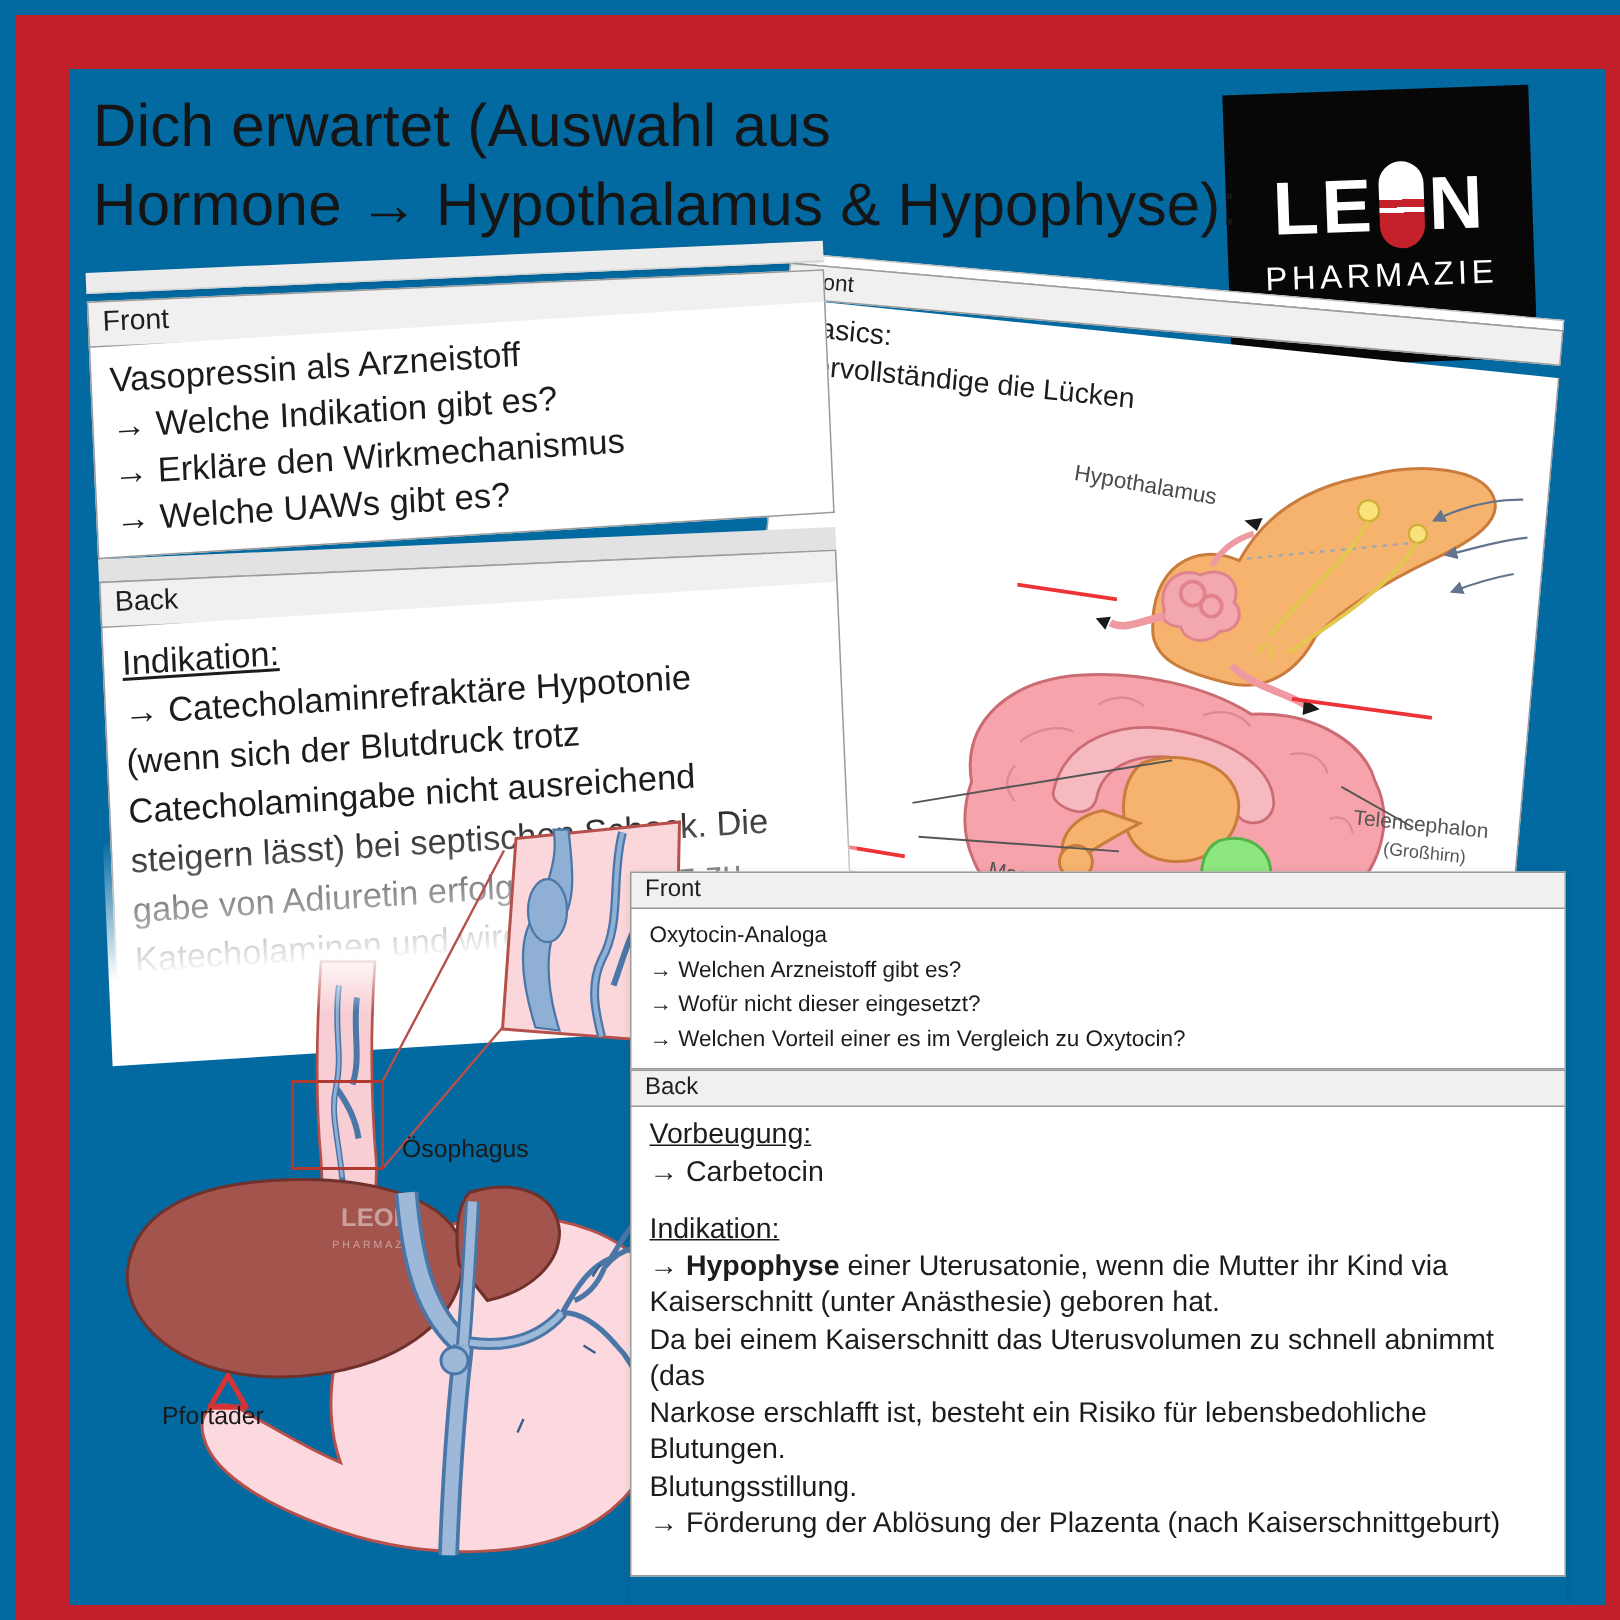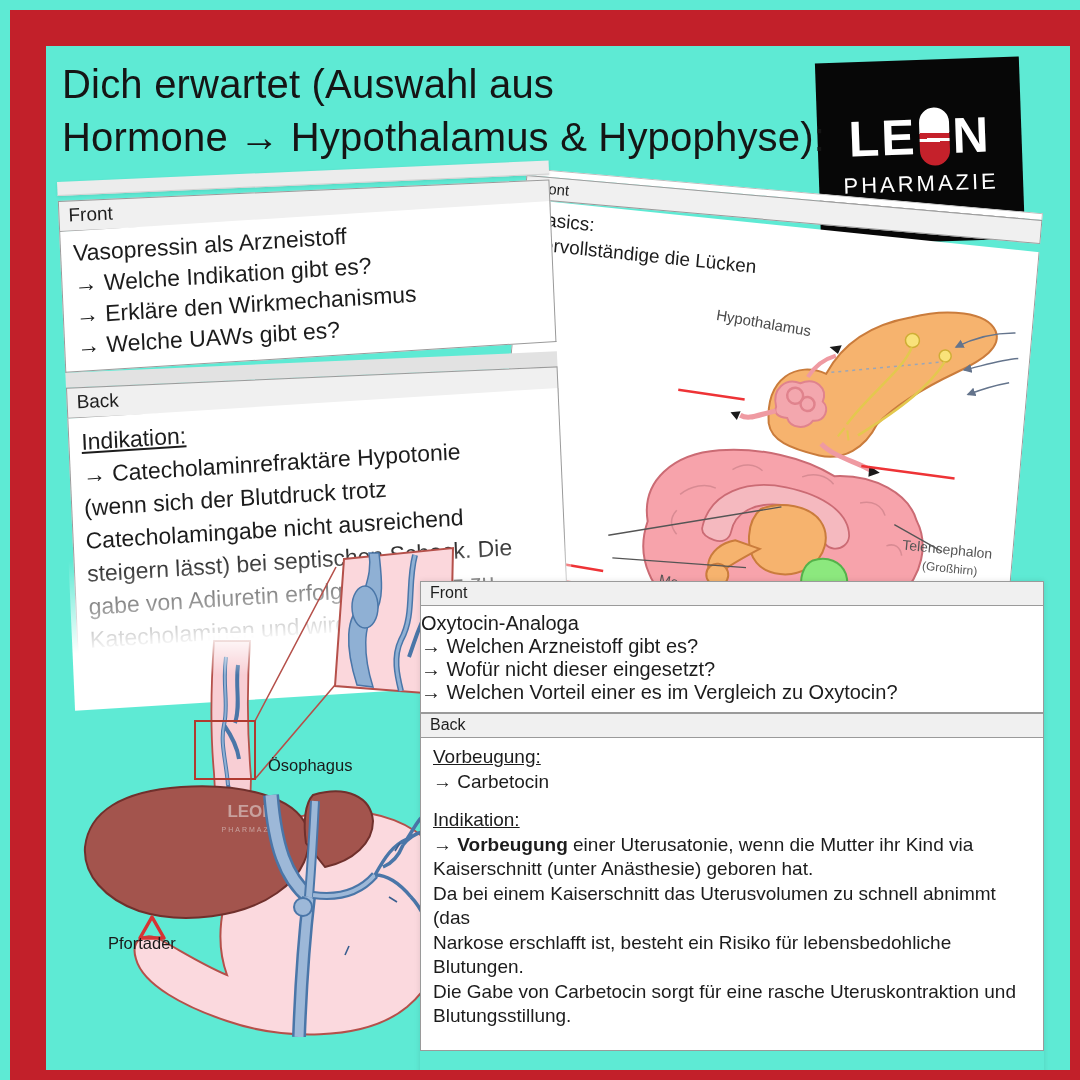--- a/index.html
+++ b/index.html
@@ -1,17 +1,17 @@
 <!DOCTYPE html>
 <html><head>
 <meta charset="utf-8">
 <style>
   html,body{margin:0;padding:0;}
   body{width:1080px;height:1080px;background:#fff;font-family:"Liberation Sans",sans-serif;}
-  .canvas{position:relative;width:1080px;height:1080px;background:#5eead4;overflow:hidden;}
+  .canvas{position:relative;width:1080px;height:1080px;background:#0369a1;overflow:hidden;}
   .frame{position:absolute;left:10px;top:10px;width:1024px;height:1024px;border:36px solid #c2202a;z-index:60;pointer-events:none;}
   .title{position:absolute;left:62px;top:58px;z-index:5;font-size:40px;line-height:53px;color:#151515;font-weight:500;letter-spacing:.2px;}
   
   .logo{position:absolute;left:818px;top:60px;width:204px;height:182px;background:#070707;transform:rotate(-2deg);transform-origin:50% 50%;z-index:1;display:flex;flex-direction:column;align-items:center;justify-content:center;gap:7px;}
   .logo-row{display:flex;align-items:center;color:#fff;font-size:50px;font-weight:600;letter-spacing:2px;line-height:1;}
   .capsule{width:30px;height:58px;border-radius:15px;margin:0 3px;background:linear-gradient(#fff 0 44%,#c5212b 44% 53%,#fff 53% 59%,#c5212b 59% 100%);}
   .logo-sub{color:#fff;font-size:22px;font-weight:500;letter-spacing:3px;line-height:1;}
   
   .bar{background:#f0f0f0;border:1px solid #9a9a9a;color:#1e1e1e;}
   .bodybox{background:#fff;border:1px solid #9a9a9a;border-top:none;color:#1c1c1c;}
@@ -27,21 +27,21 @@
   .card-vaso .bbody .fade{position:absolute;left:-6px;right:-6px;bottom:-10px;height:150px;background:linear-gradient(rgba(255,255,255,0) 0%,#fff 62%);pointer-events:none;}
   
   .card-basics{position:absolute;left:527px;top:168px;width:518px;height:478px;transform:rotate(5deg);transform-origin:0 0;z-index:2;overflow:hidden;}
   .card-basics .topstrip{height:6px;background:#fff;border:1px solid #bdbdbd;border-bottom:none;}
   .card-basics .bar{font-size:15px;padding:2px 8px 3px;}
   .card-basics .cbody{position:relative;height:446px;font-size:19px;line-height:25px;padding:6px 10px;transform:skewY(.9deg);transform-origin:0 0;}
   .card-basics svg{position:absolute;left:0;top:58px;}
   
   .card-oxy{position:absolute;left:420px;top:581px;width:624px;height:500px;z-index:5;box-shadow:0 0 6px rgba(0,0,0,.10);}
   .card-oxy .bar{font-size:16px;padding:2px 9px 3px;}
-  .card-oxy .fbody{font-size:20px;line-height:23px;padding:6px 0 8px;}
+  .card-oxy .fbody{font-size:15px;line-height:23px;padding:6px 12px 8px;}
   .card-oxy .bbody{font-size:19px;padding:7px 12px;}
   .card-oxy .bl{line-height:24.5px;}
   .card-oxy .blank{height:14px;}
   
   .fig-portal{position:absolute;left:63px;top:545px;width:392px;height:492px;z-index:4;}
   svg text{font-family:"Liberation Sans",sans-serif;}
 </style>
 </head>
 <body>
 
@@ -208,25 +208,25 @@
       <div>→ Welchen Vorteil einer es im Vergleich zu Oxytocin?</div>
     </div>
     <div class="bar">
       <span>Back</span>
     </div>
     <div class="bodybox bbody">
       <div class="bl u">Vorbeugung:</div>
       <div class="bl">→ Carbetocin</div>
       <div class="blank"></div>
       <div class="bl u">Indikation:</div>
-      <div class="bl"><span>→ </span><b>Vorbeugung</b><span> einer Uterusatonie, wenn die Mutter ihr Kind via</span></div>
+      <div class="bl"><span>→ </span><b>Hypophyse</b><span> einer Uterusatonie, wenn die Mutter ihr Kind via</span></div>
       <div class="bl">Kaiserschnitt (unter Anästhesie) geboren hat.</div>
       <div class="bl">Da bei einem Kaiserschnitt das Uterusvolumen zu schnell abnimmt (das</div>
       <div class="bl">Narkose erschlafft ist, besteht ein Risiko für lebensbedohliche Blutungen.</div>
-      <div class="bl">Die Gabe von Carbetocin sorgt für eine rasche Uteruskontraktion und</div>
       <div class="bl">Blutungsstillung.</div>
+      <div class="bl">→ Förderung der Ablösung der Plazenta (nach Kaiserschnittgeburt)</div>
       <div class="blank"></div>
 
     </div>
   </div>
 
   <div class="frame"></div>
 </div>
 
 </body></html>

